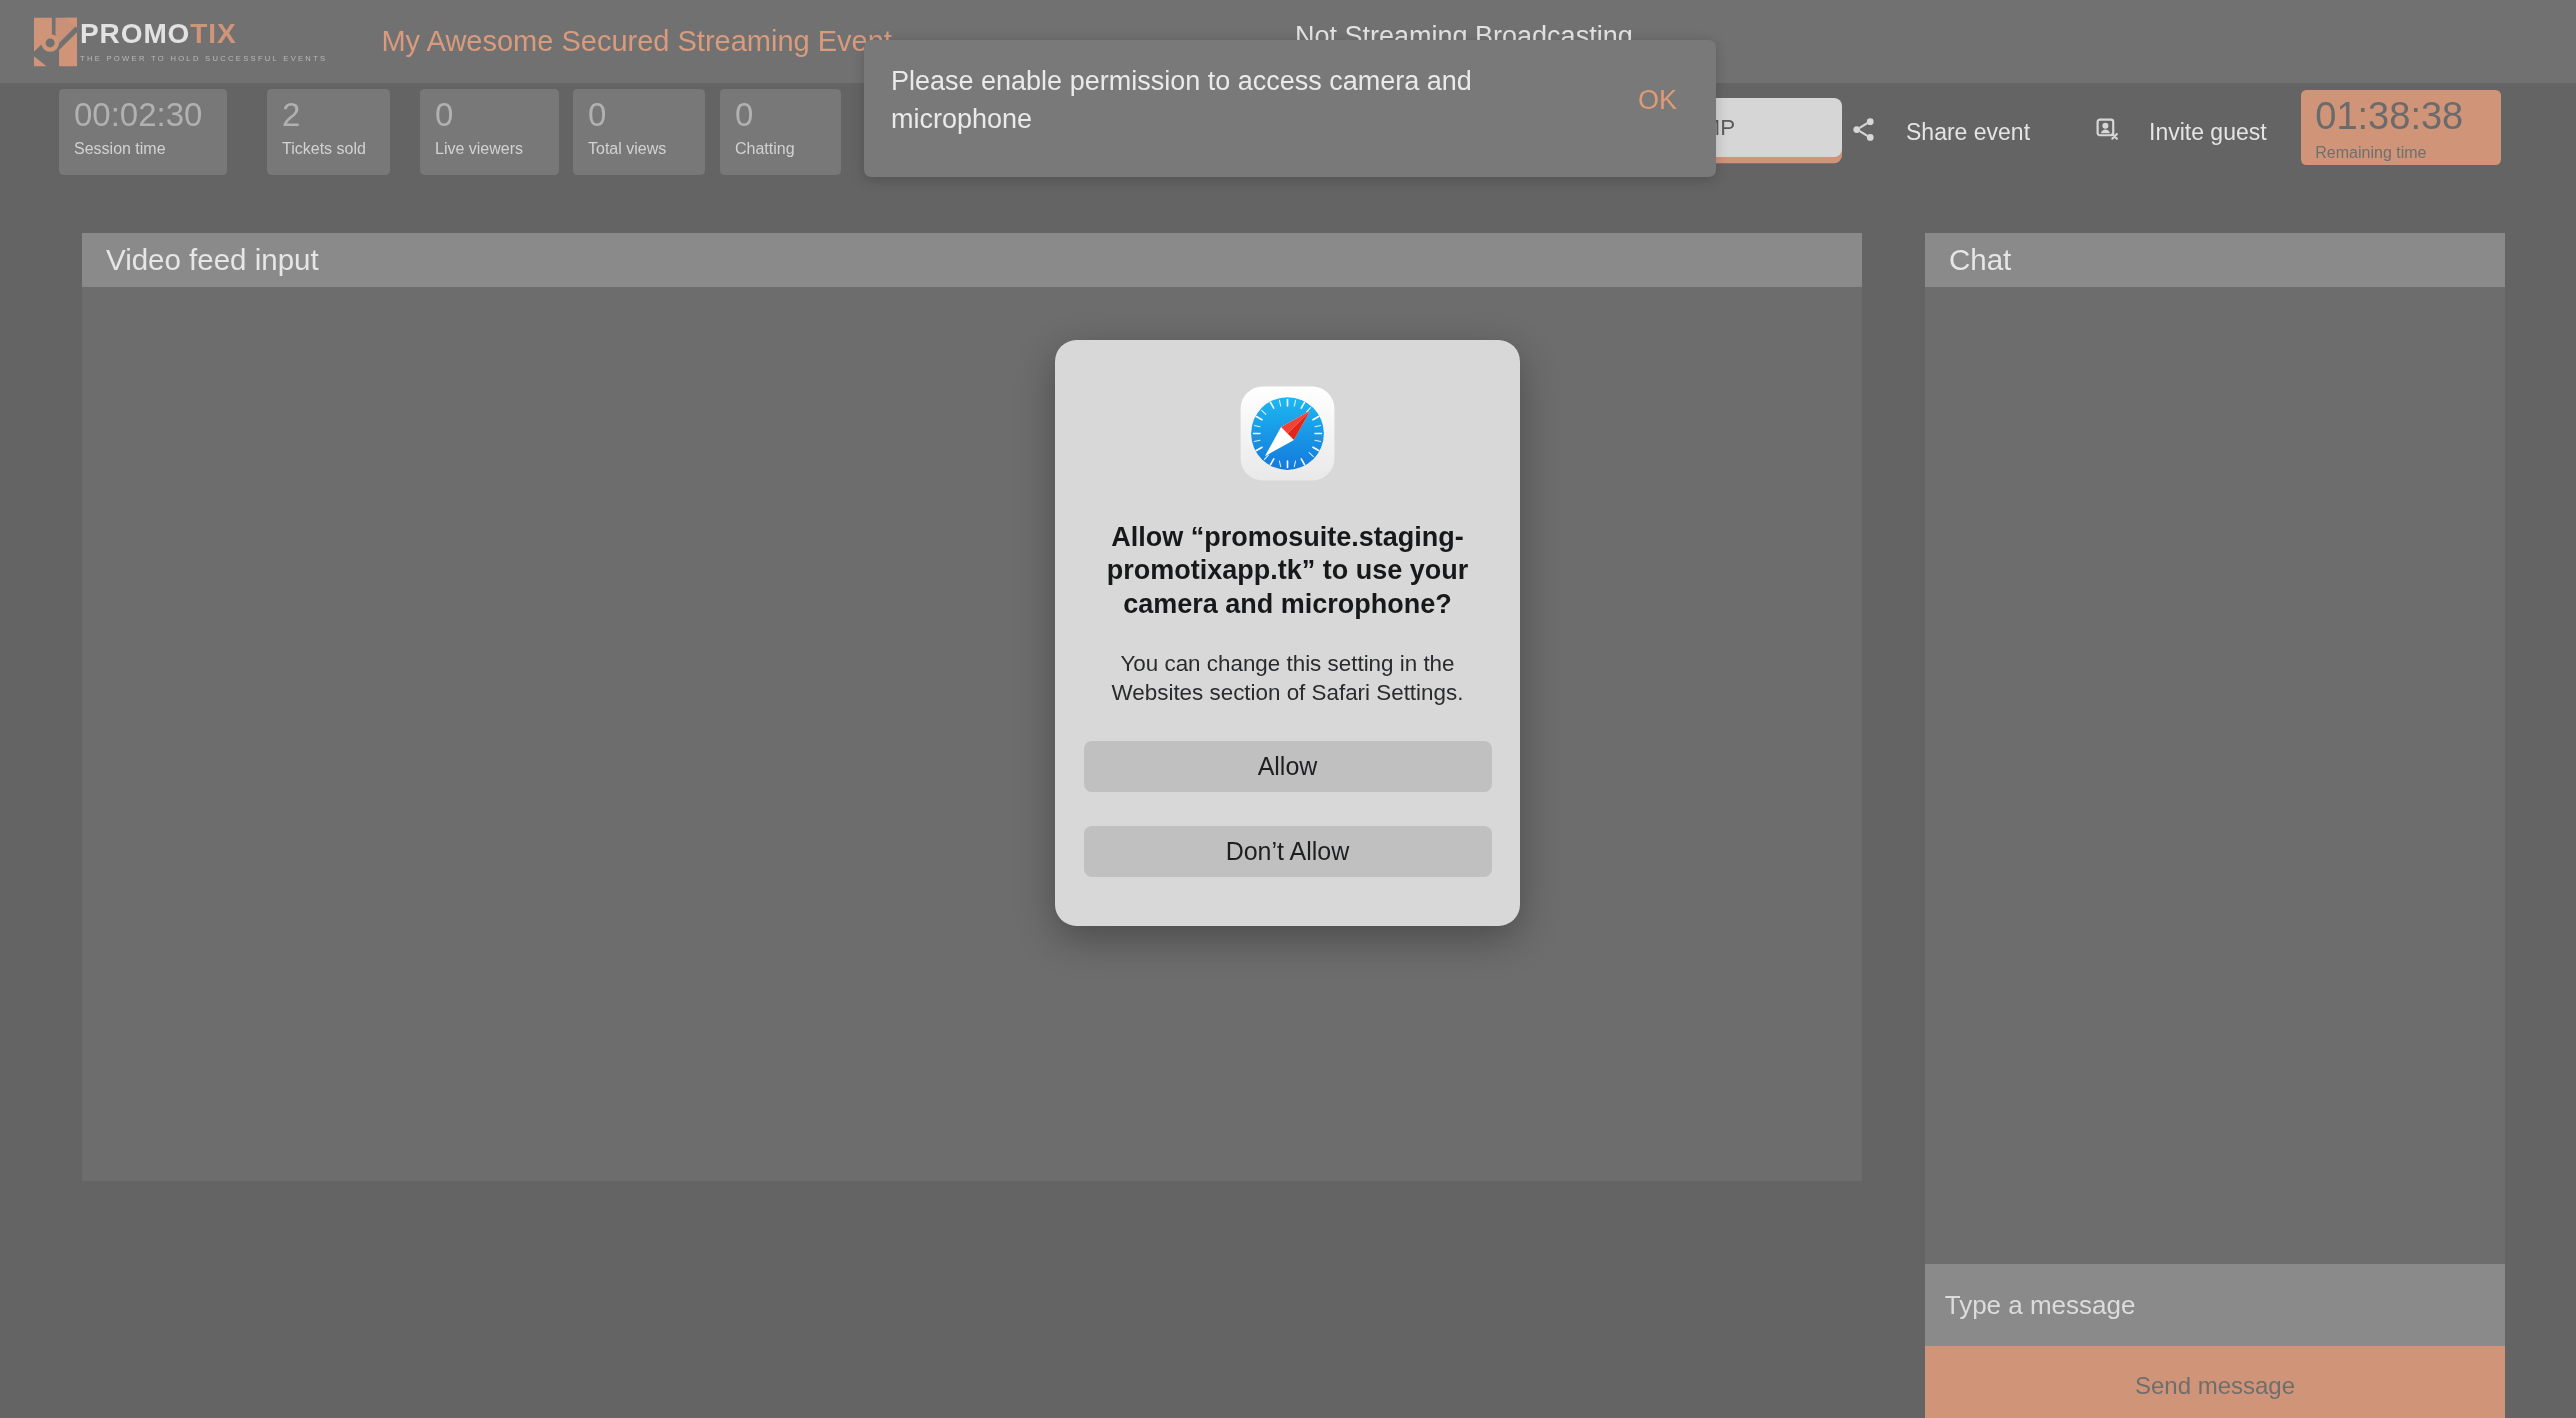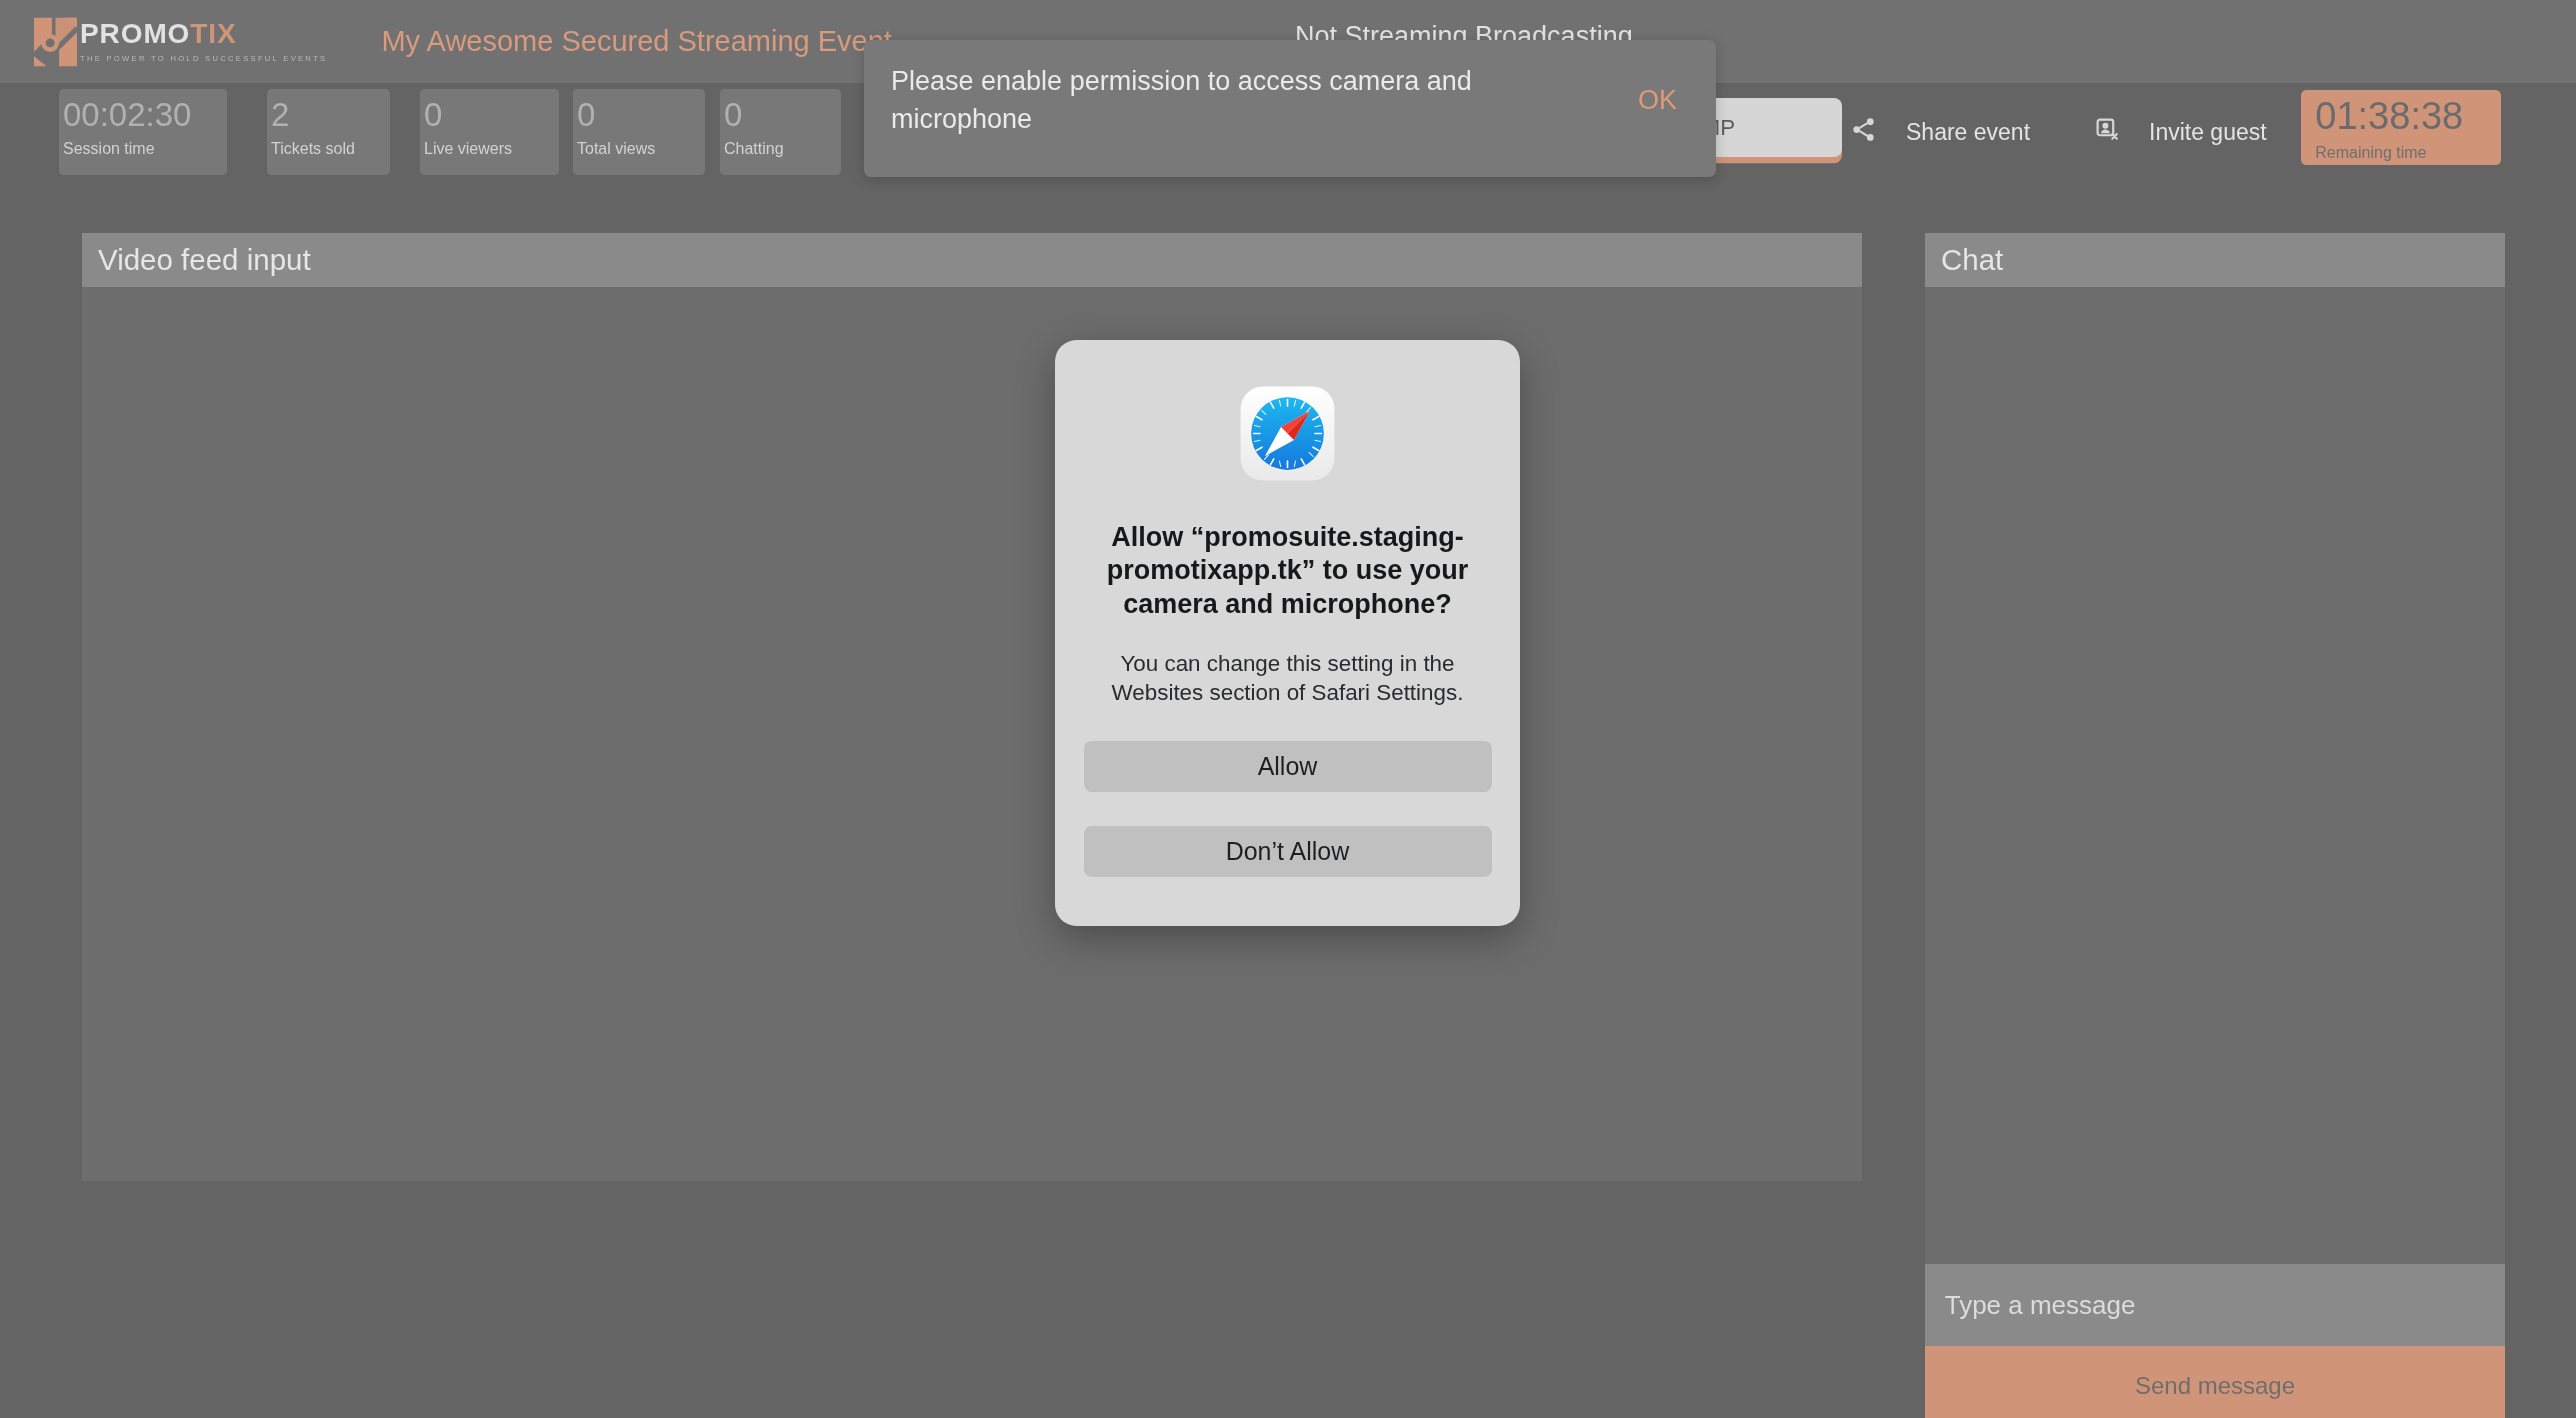--- a/index.html
+++ b/index.html
@@ -33,21 +33,21 @@
     color: #e3e3e3; font-size: 27px; white-space: nowrap;
   }
 
   
   .statsrow {
     position: absolute; left: 0; top: 83px; width: 2576px; height: 98px;
   }
   .stat {
     position: absolute; top: 6.3px; height: 86px;
     background: #787878; border-radius: 4.5px;
-    padding: 9px 15px 0 4px;
+    padding: 9px 15px 0 15px;
   }
   .stat .val {
     color: #b1b1b1; font-size: 33px; font-weight: 400; line-height: 1.05;
     white-space: nowrap;
   }
   .stat .lbl { color: #d2d2d2; font-size: 16px; margin-top: 7.2px; white-space: nowrap; }
 
   
   .tb-btn {
     position: absolute; top: 98px; height: 59px;
@@ -66,21 +66,21 @@
     position: absolute; left: 2301px; top: 90px; width: 200px; height: 75px;
     background: #d09478; border-radius: 5.4px; padding: 7.2px 14.3px 0 14.3px;
   }
   .remaining .val { color: #6b6b6b; font-size: 38px; line-height: 1.05; }
   .remaining .lbl { color: #6f6f6f; font-size: 16px; margin-top: 7.2px; }
 
   
   .panel { position: absolute; }
   .panel-head {
     background: #8a8a8a; height: 54px;
-    display: flex; align-items: center; padding-left: 16px;
+    display: flex; align-items: center; padding-left: 24px;
   }
   .panel-head .t { color: #e6e6e6; font-size: 29.5px; font-weight: 400; }
   .panel-body { background: #6d6d6d; }
 
   #video-panel { left: 82px; top: 233px; width: 1780px; }
   #video-panel .panel-body { height: 894px; }
 
   #chat-panel { left: 1925px; top: 233px; width: 580px; }
   #chat-panel .panel-body { height: 977px; }
   .chat-input {

